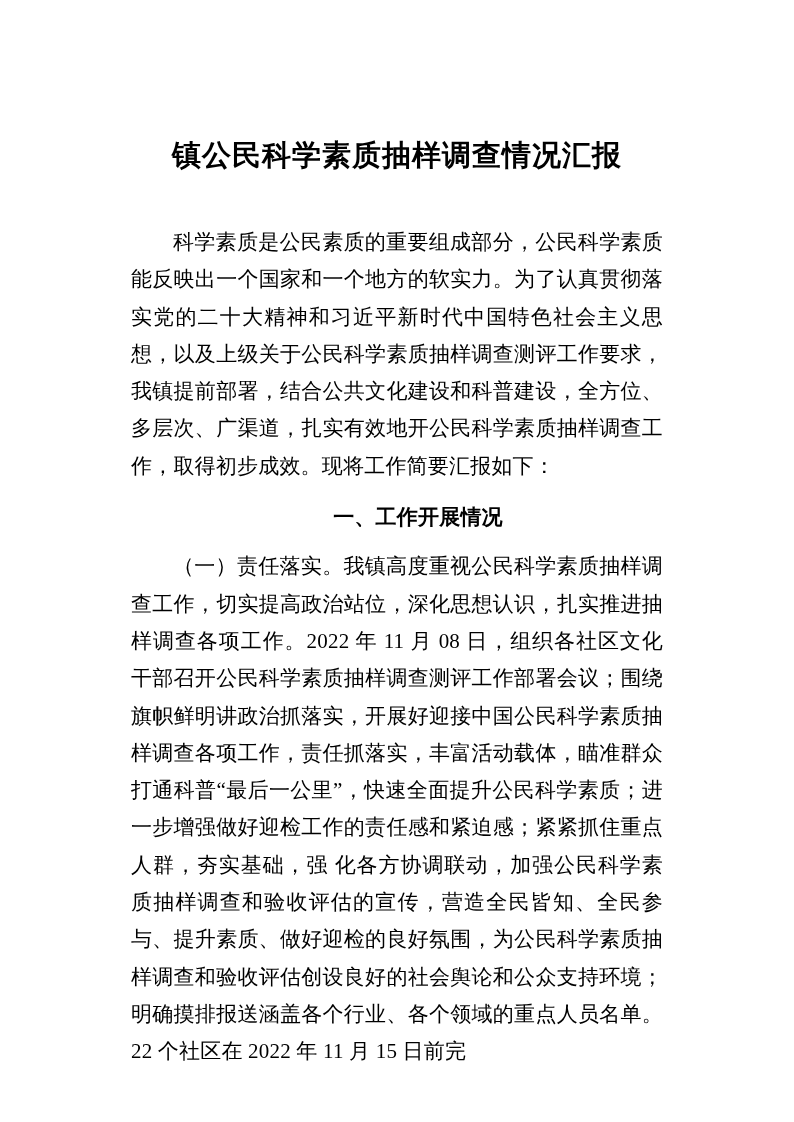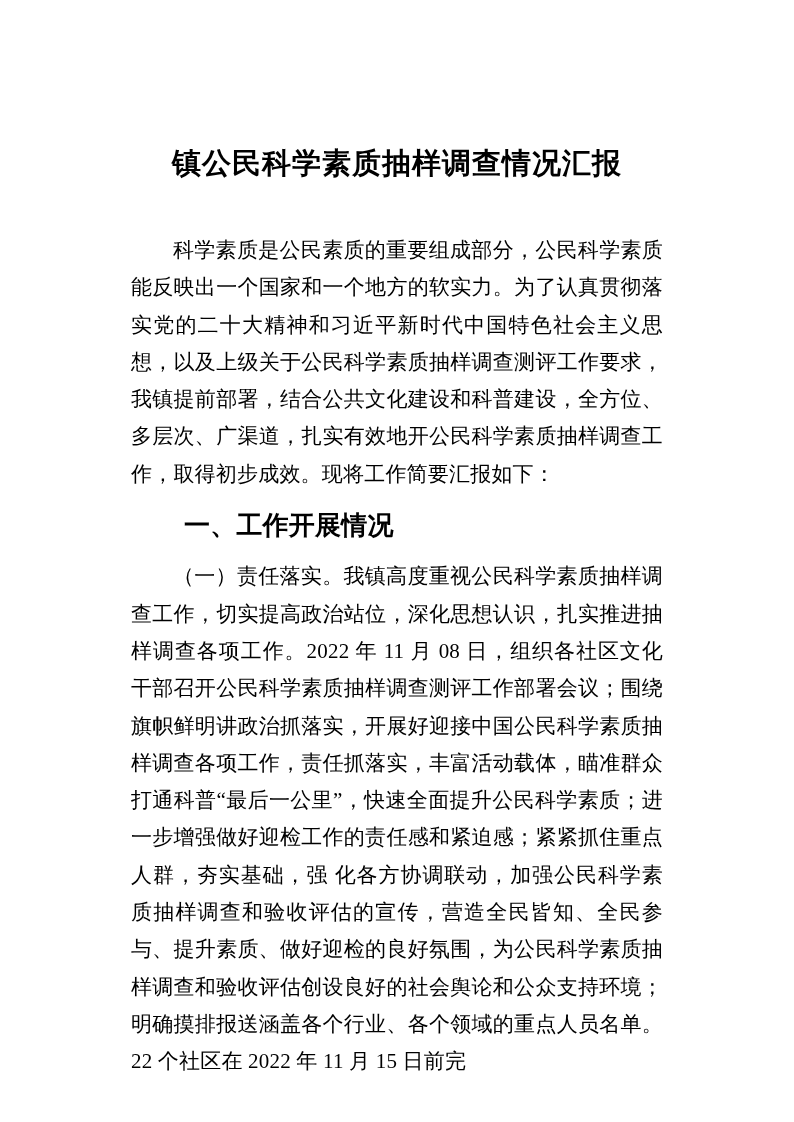--- a/index.html
+++ b/index.html
@@ -7,21 +7,21 @@
     padding: 0;
     background: #ffffff;
   }
   .page {
     position: relative;
     width: 794px;
     height: 1122px;
     background: #ffffff;
     overflow: hidden;
     box-sizing: border-box;
-    padding: 12px 118px;
+    padding: 4px 118px;
     color: #000000;
   }
   .doc-title {
     margin: 131px 0 0 0;
     font-family: "Liberation Serif", "DejaVu Serif", serif;
     font-size: 29px;
     font-weight: 700;
     line-height: 40px;
     text-align: center;
     letter-spacing: 1px;
@@ -34,27 +34,28 @@
     line-height: 37.3px;
     text-align: justify;
     text-justify: inter-character;
     text-indent: 2em;
     letter-spacing: 0.2px;
   }
   .intro-para {
     margin-top: 49px;
   }
   .section-heading {
-    margin: 14px;
+    margin: 0;
     font-family: "Liberation Sans", "DejaVu Sans", sans-serif;
-    font-size: 26px;
+    font-size: 21px;
     font-weight: 700;
     line-height: 37.3px;
     text-indent: 2em;
     letter-spacing: 0.2px;
+    text-align: center;
   }
 </style>
 </head>
 <body>
 
 <div class="page">
   <h1 class="doc-title">镇公民科学素质抽样调查情况汇报</h1>
 
   <p class="body-para intro-para">科学素质是公民素质的重要组成部分，公民科学素质能反映出一个国家和一个地方的软实力。为了认真贯彻落实党的二十大精神和习近平新时代中国特色社会主义思想，以及上级关于公民科学素质抽样调查测评工作要求，我镇提前部署，结合公共文化建设和科普建设，全方位、多层次、广渠道，扎实有效地开公民科学素质抽样调查工作，取得初步成效。现将工作简要汇报如下：</p>
 

